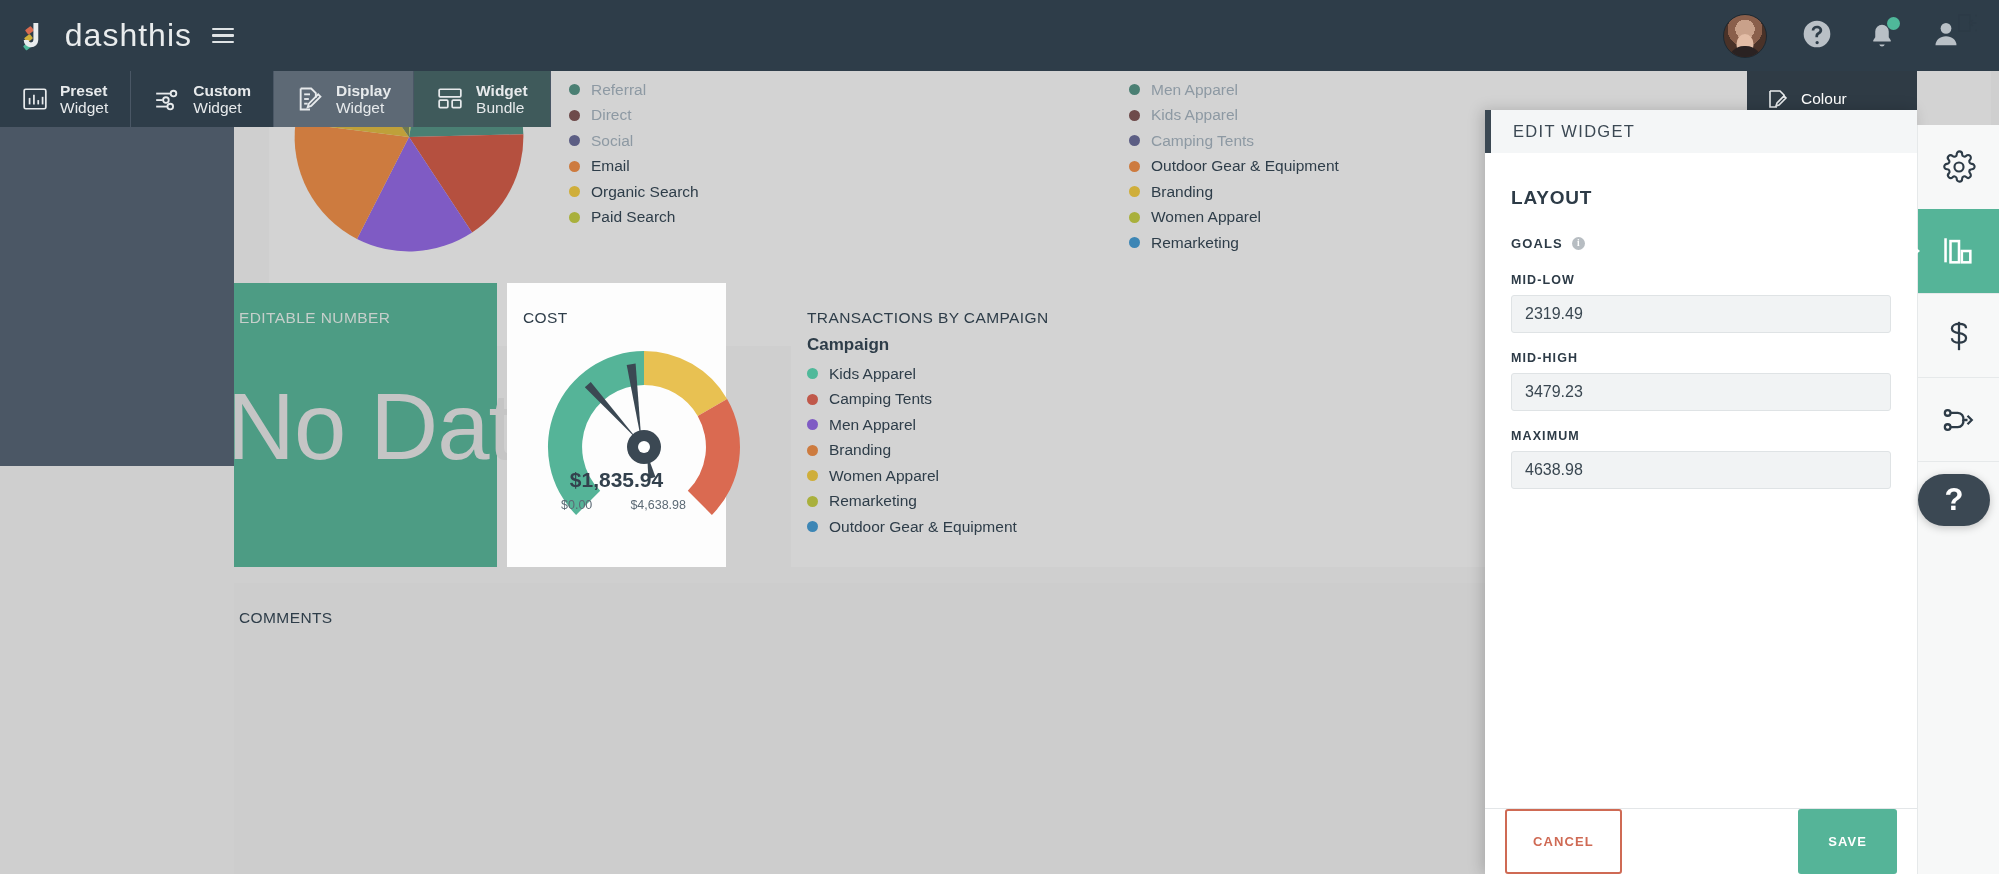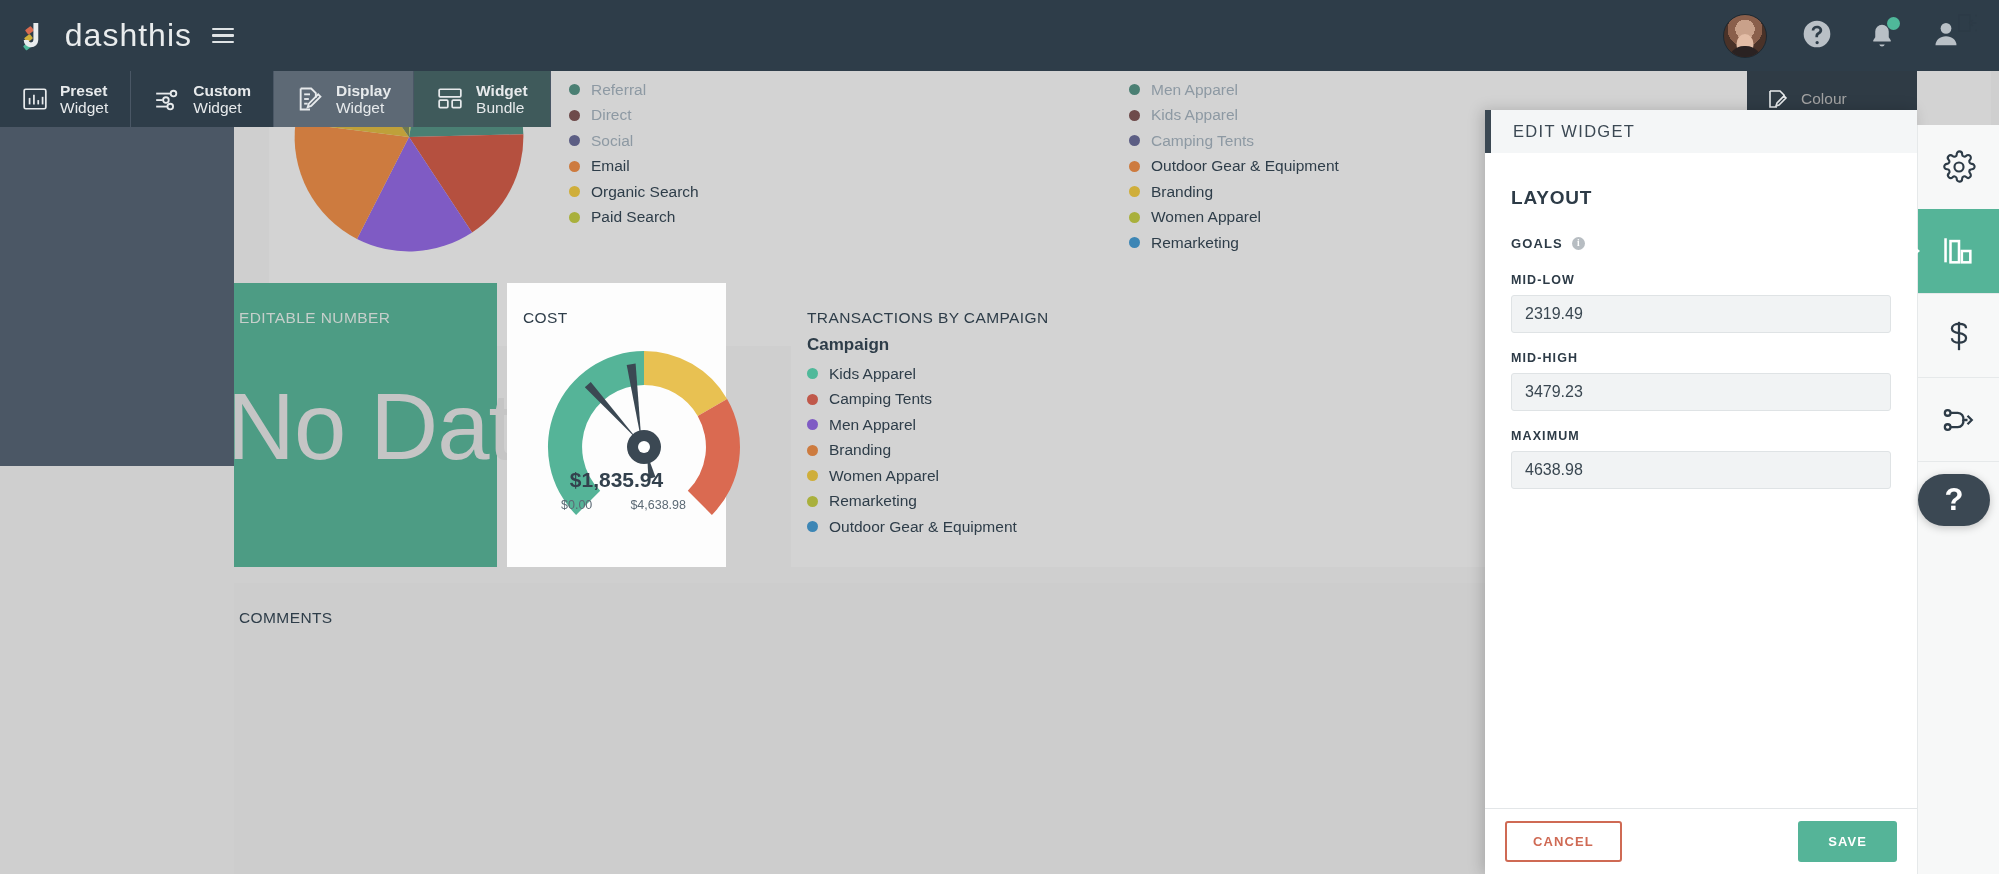--- a/index.html
+++ b/index.html
@@ -184,21 +184,21 @@
     font-size: 12.5px; font-weight: 700; letter-spacing: 1.1px; color: #2d3b47;
     margin-bottom: 8px; display: block;
   }
   .field input {
     width: 100%; height: 38px; background: #f1f3f4; border: 1px solid #dfe3e5;
     border-radius: 3px; padding: 0 13px; font-size: 16px; color: #3a4751;
     font-family: "Liberation Sans", sans-serif;
   }
   .panel-foot {
     height: 66px; border-top: 1px solid #e3e6e8; background: #fff;
-    display: flex; align-items: center; justify-content: space-between;
+    display: flex; justify-content: space-between;
     padding: 0 20px;
   }
   .btn-cancel {
     background: #fff; border: 2px solid #cf6a54; color: #cf6a54;
     font-size: 13px; font-weight: 700; letter-spacing: 1.1px;
     padding: 11px 26px; border-radius: 3px; cursor: pointer;
     font-family: "Liberation Sans", sans-serif;
   }
   .btn-save {
     background: #55b498; border: none; color: #fff;
@@ -227,21 +227,21 @@
     position: absolute; right: 9px; top: 474px; width: 72px; height: 52px;
     background: #3b4853; border-radius: 26px; color: #fff;
     font-size: 31px; font-weight: 700; display: flex; align-items: center; justify-content: center;
     box-shadow: 0 2px 8px rgba(0,0,0,.22); cursor: pointer; z-index: 80;
   }
   .panel-collapse {
     position: absolute; right: 20px; top: 12px; cursor: pointer; z-index: 90;
   }
   .colour-tab {
     position: absolute; right: 82px; top: 71px; height: 56px; width: 170px;
-    background: #2f3b45; color: #a3a3a3; display: flex; align-items: center; gap: 10px;
+    background: #2f3b45; color: #ffffff; display: flex; align-items: center; gap: 10px;
     padding-left: 18px; z-index: 24; font-size: 15.5px;
   }
 </style>
 </head>
 <body>
 
 <div id="root">
 
   <div class="canvas">
 

